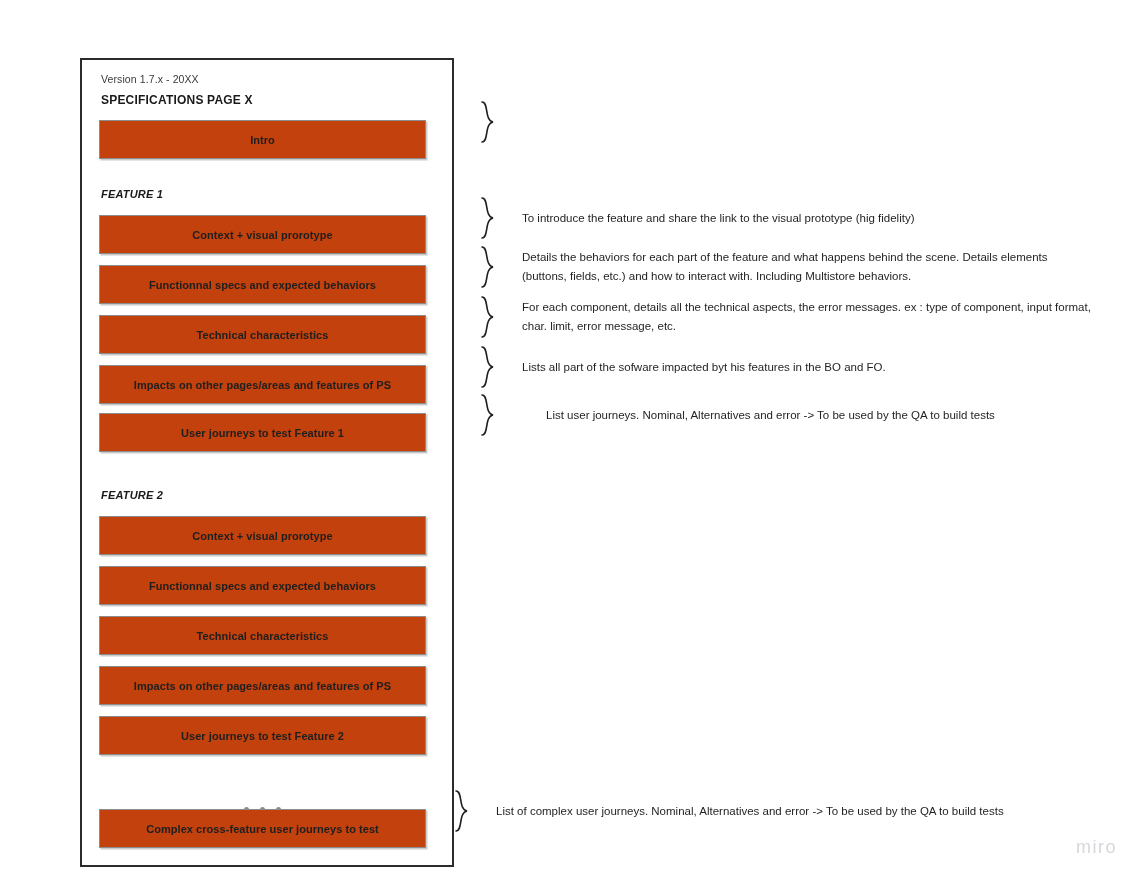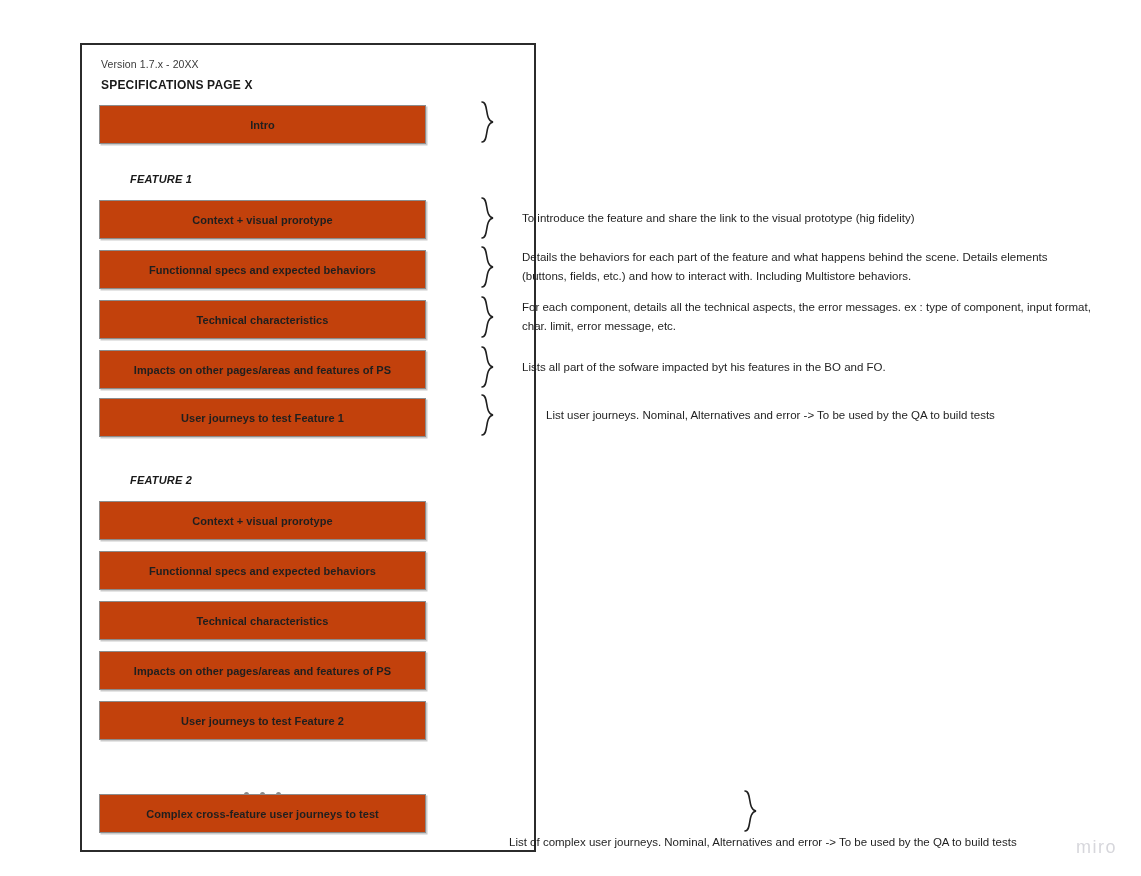--- a/index.html
+++ b/index.html
@@ -13,22 +13,22 @@
     position: relative;
     font-family: "Liberation Sans", sans-serif;
     -webkit-font-smoothing: antialiased;
     overflow: hidden;
   }
 
   
   #spec-frame {
     position: absolute;
     left: 80px;
-    top: 43px;
-    width: 456px;
+    top: 58px;
+    width: 374px;
     height: 809px;
     border: 2px solid #2b2b2b;
     background: #ffffff;
     box-sizing: border-box;
   }
 
   .version-label {
     position: absolute;
     left: 19px;
     top: 13px;
@@ -70,21 +70,20 @@
   }
 
   .feature-heading {
     position: absolute;
     left: 19px;
     font-size: 11px;
     font-weight: bold;
     font-style: italic;
     color: #1a1a1a;
     letter-spacing: 0.2px;
-    margin-left: 29px;
   }
 
   
   #dots-separator {
     position: absolute;
     left: 17px;
     top: 742px;
     width: 327px;
     height: 14px;
     display: flex;
@@ -239,21 +238,21 @@
 
 <div class="annotation" style="left:478px; top:393px; height:44px;gap:24px;">
   <div class="brace">
     <svg width="20" height="44" viewBox="0 0 20 44">
         <path d="M3 2 C10 2 5 20 14 22 C5 24 10 42 3 42" fill="none" stroke="#1f1f1f" stroke-width="1.6" stroke-linecap="round"></path>
       </svg>
   </div>
   <div class="annotation-text">List user journeys. Nominal, Alternatives and error -&gt; To be used by the QA to build tests</div>
 </div>
 
-<div class="annotation" style="left:487px; top:789px; height:44px;flex-direction:column;">
+<div class="annotation" style="left:452px; top:789px; height:44px;">
   <div class="brace">
     <svg width="20" height="44" viewBox="0 0 20 44">
         <path d="M3 2 C10 2 5 20 14 22 C5 24 10 42 3 42" fill="none" stroke="#1f1f1f" stroke-width="1.6" stroke-linecap="round"></path>
       </svg>
   </div>
   <div class="annotation-text">List of complex user journeys. Nominal, Alternatives and error -&gt; To be used by the QA to build tests</div>
 </div>
 
 <div id="miro-watermark">miro</div>
 

